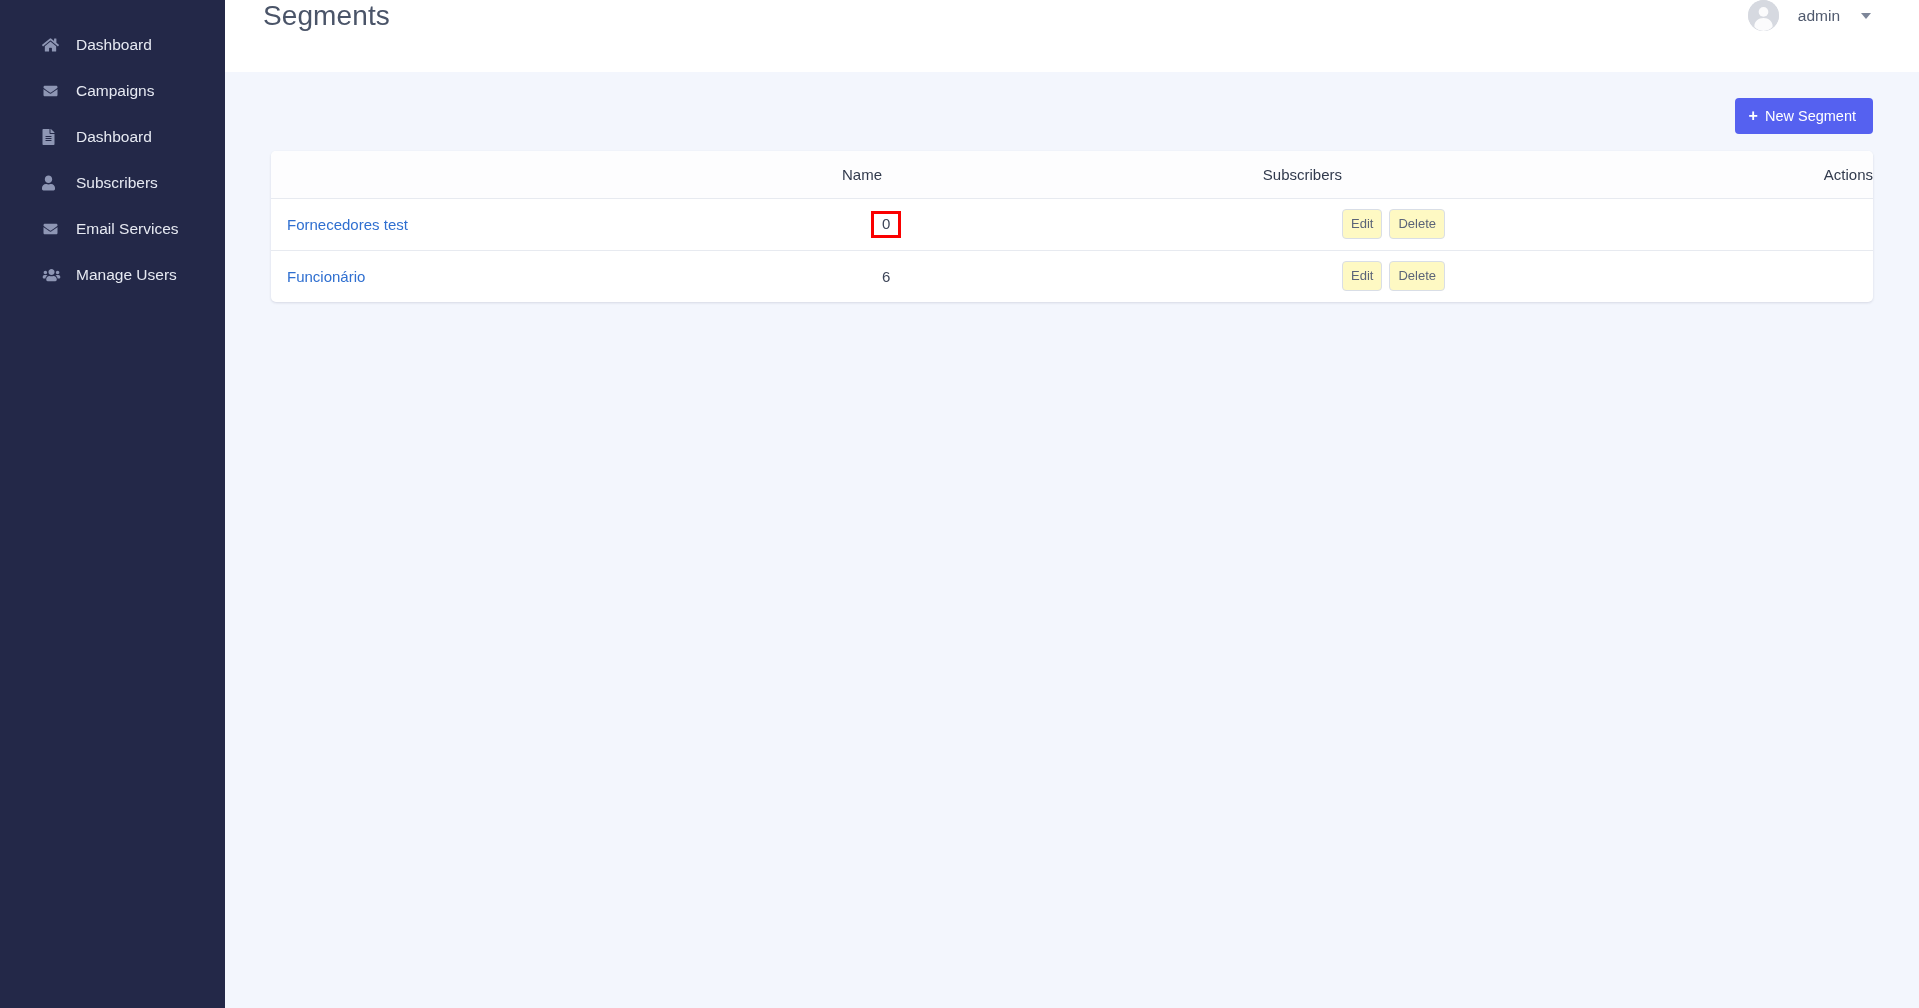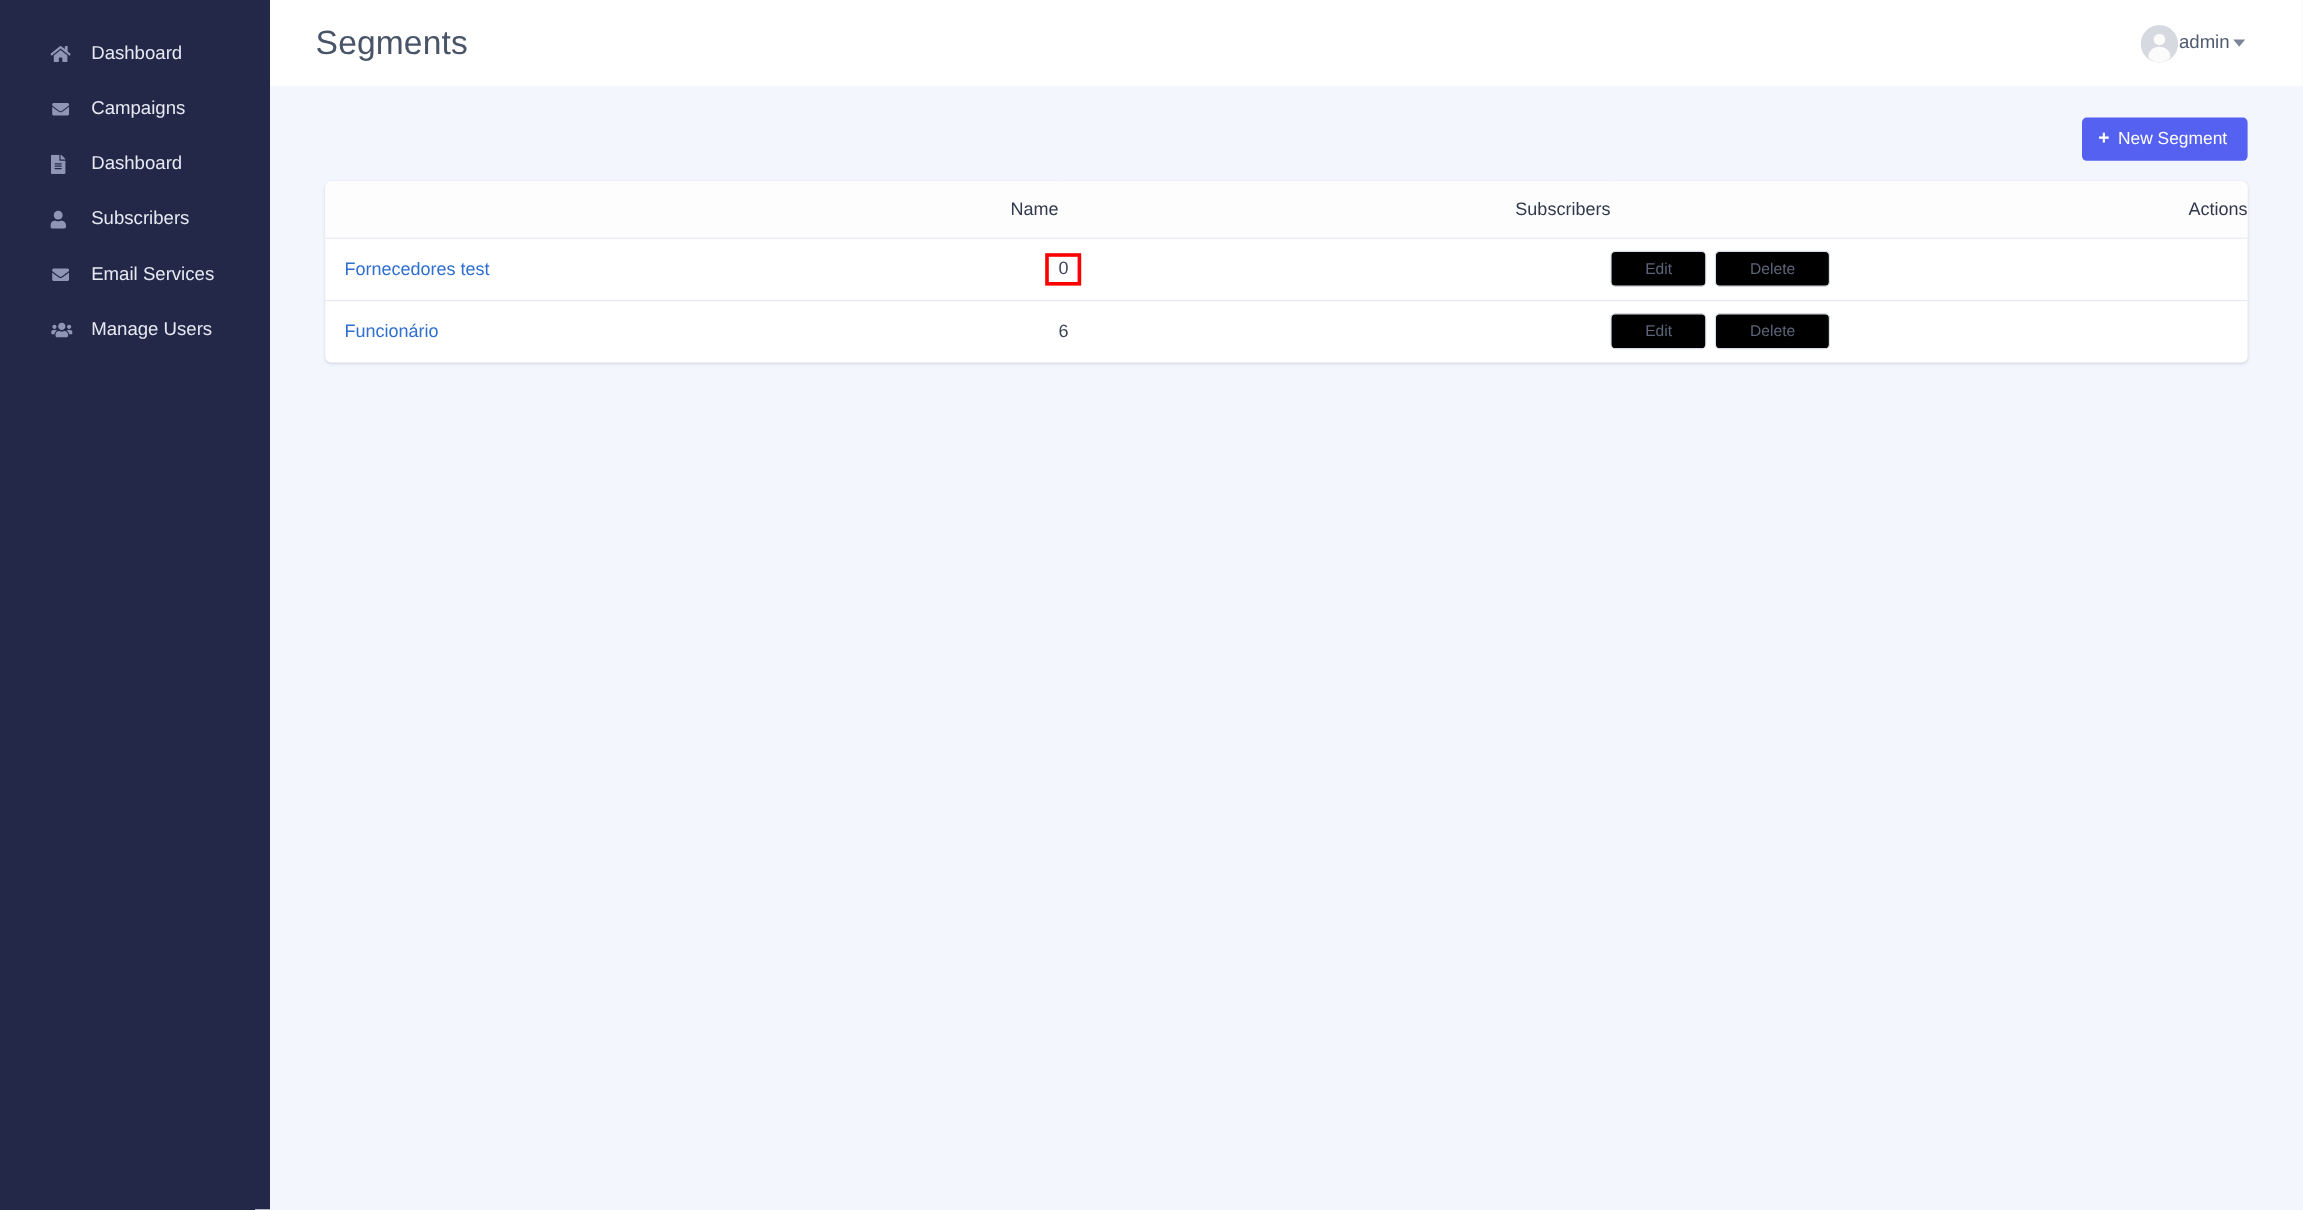--- a/index.html
+++ b/index.html
@@ -87,37 +87,37 @@
     display: flex;
     flex-direction: column;
     background: #f3f6fd;
   }
 
   .topbar {
     height: 72px;
     min-height: 72px;
     background: #ffffff;
     display: flex;
-    align-items: center;
+    align-items: flex-start;
     justify-content: space-between;
     padding: 0 48px 0 38px;
   }
 
   .page-title {
     font-size: 28px;
     font-weight: 400;
     color: #4a5468;
     letter-spacing: 0.1px;
   }
 
   .user-menu {
     display: flex;
     align-items: center;
     cursor: pointer;
-    gap: 1px;
+    gap: 19px;
   }
 
   .avatar {
     width: 31px;
     height: 31px;
     border-radius: 50%;
     background: #d6d9e0;
     overflow: hidden;
     position: relative;
     flex-shrink: 0;
@@ -233,27 +233,27 @@
     left: -8px;
   }
 
   .actions-cell {
     display: flex;
     gap: 7px;
     align-items: center;
   }
 
   .btn-sm {
-    background: #000000;
+    background: #fef9c3;
     border: 1px solid #d9dee6;
     border-radius: 4px;
     color: #5b6478;
     font-size: 13px;
     font-family: "Liberation Sans", sans-serif;
-    padding: 6px 28px;
+    padding: 6px 8px;
     cursor: pointer;
     line-height: 1.25;
   }
 </style>
 </head>
 <body>
 
 <div class="app">
 
   <aside class="sidebar">

